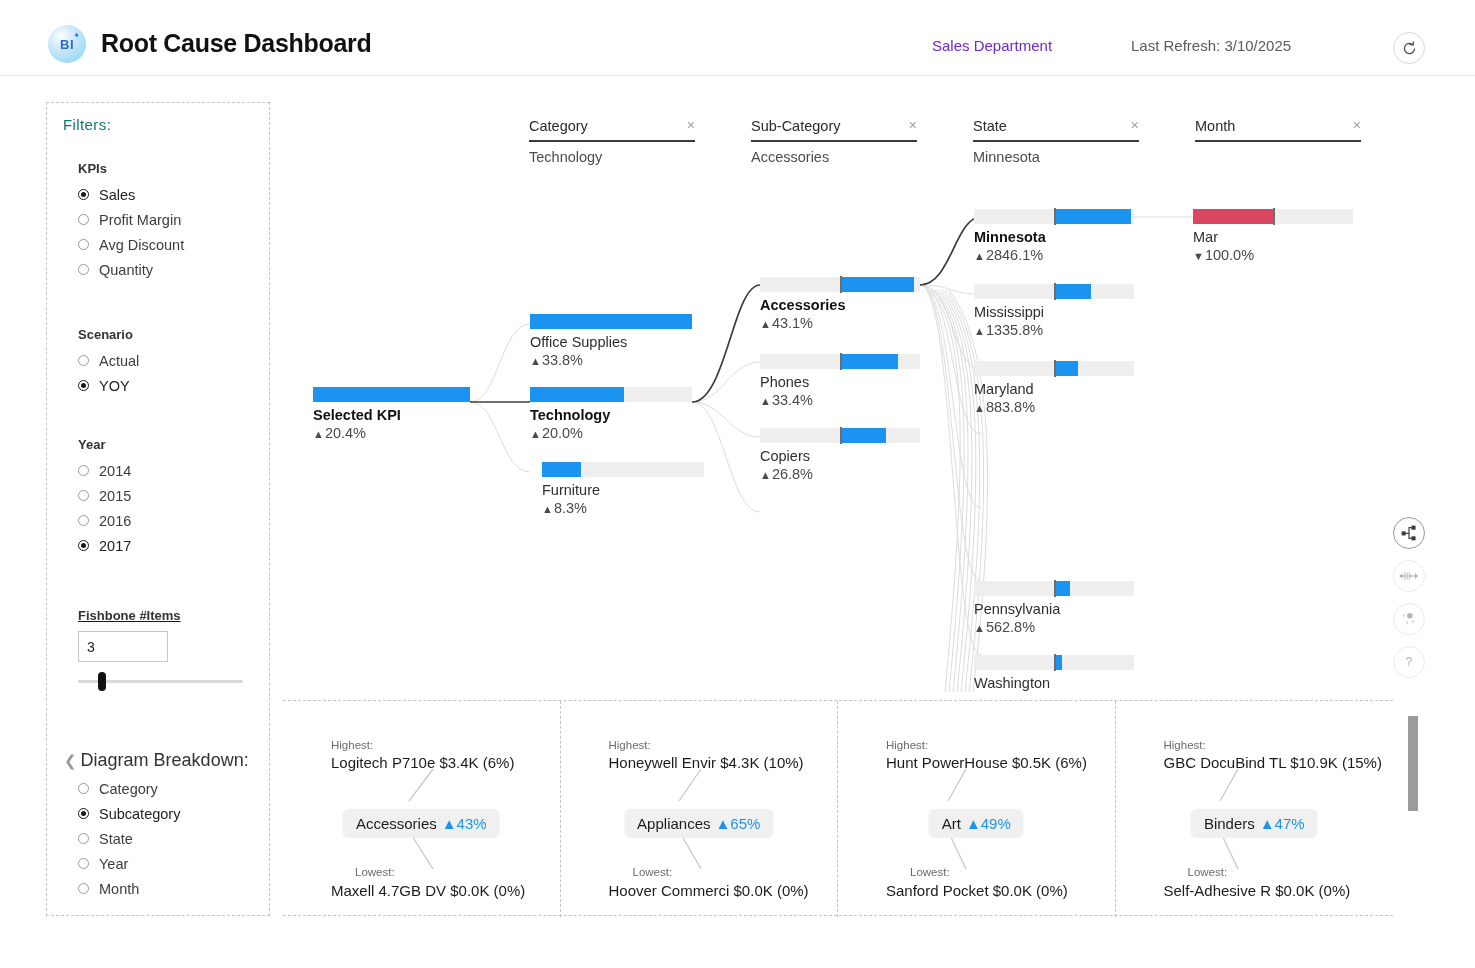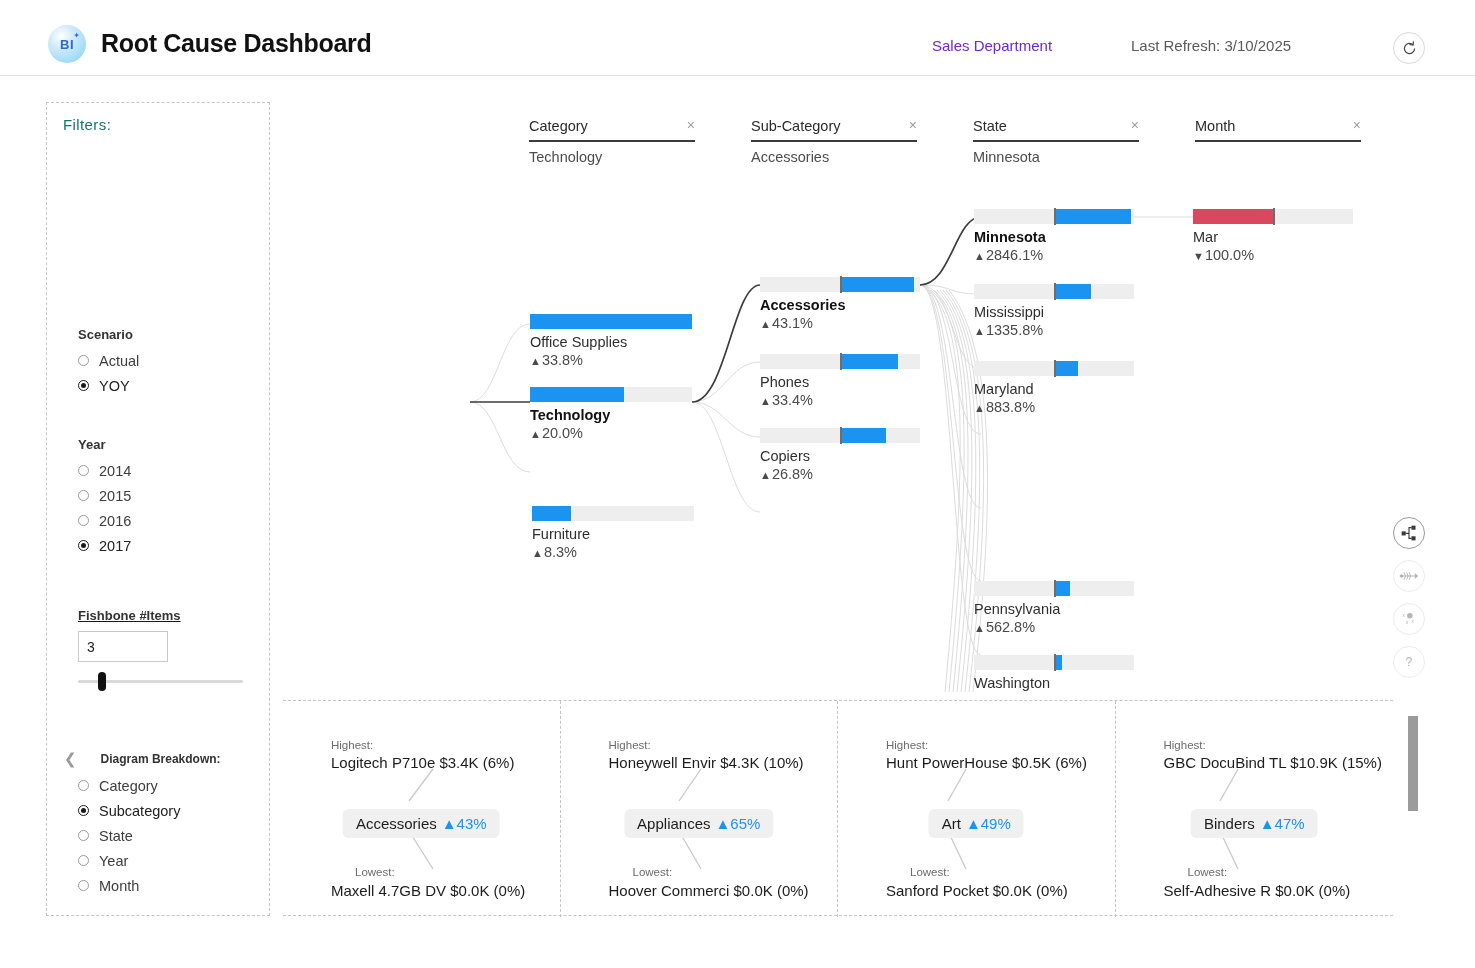--- a/index.html
+++ b/index.html
@@ -88,21 +88,21 @@
   }
   .slider-thumb {
     position:absolute; left:20px; top:-8px;
     width:8px; height:19px; border-radius:4px; background:#111;
     cursor:pointer;
   }
 
   .breakdown-wrap { position:absolute; left:31px; top:647px; }
   .breakdown-head { display:flex; align-items:center; margin-bottom:5px; }
   .chev-left { color:#9a9a9a; font-size:15px; margin-left:-14px; margin-right:4px; }
-  .breakdown-title { font-size:12px; font-weight:bold; color:#333;margin-left:20px; }
+  .breakdown-title { font-size:18px; font-weight:normal; color:#333; }
 
   
   .chip { position:absolute; top:118px; width:166px; }
   .chip-head { display:flex; justify-content:space-between; align-items:flex-start; }
   .chip-name { font-size:14.5px; color:#2b2b2b; }
   .chip-x { font-size:14px; color:#9d9d9d; cursor:pointer; line-height:1; }
   .chip-rule { height:2px; background:#3b3b3b; margin-top:6px; }
   .chip-val { font-size:14.5px; color:#4c4c4c; margin-top:7px; }
 
   
@@ -178,20 +178,39 @@
     <svg width="17" height="17" viewBox="0 0 20 20">
       <path d="M16 10a6 6 0 1 1-1.8-4.3" fill="none" stroke="#4a4a4a" stroke-width="1.5"></path>
       <polyline points="14.6,1.6 14.2,5.9 9.9,5.2" fill="none" stroke="#4a4a4a" stroke-width="1.5"></polyline>
     </svg>
   </div>
 </div>
 
 <div class="filters-panel">
   <div class="filters-title">Filters:</div>
 
+  <div class="fgroup" style="top:58px;">
+    <div class="fgroup-label">KPIs</div>
+    <div class="radio-row">
+      <span class="radio on"></span>
+      <span class="radio-label sel">Sales</span>
+    </div>
+    <div class="radio-row">
+      <span class="radio"></span>
+      <span class="radio-label">Profit Margin</span>
+    </div>
+    <div class="radio-row">
+      <span class="radio"></span>
+      <span class="radio-label">Avg Discount</span>
+    </div>
+    <div class="radio-row">
+      <span class="radio"></span>
+      <span class="radio-label">Quantity</span>
+    </div>
+  </div>
 
   <div class="fgroup" style="top:224px;">
     <div class="fgroup-label">Scenario</div>
     <div class="radio-row">
       <span class="radio"></span>
       <span class="radio-label">Actual</span>
     </div>
     <div class="radio-row">
       <span class="radio on"></span>
       <span class="radio-label sel">YOY</span>
@@ -317,36 +336,43 @@
       <path d="M851,45 C880,45 885,45 912,45"></path>
     </g>
 
     <g fill="none" stroke="#3c3c3c" stroke-width="1.7">
       <path d="M187,230 L247,230"></path>
       <path d="M409,230 C443,230 450,113 477,113"></path>
       <path d="M637,113 C668,113 672,45 698,45"></path>
     </g>
   </svg>
 
+  <div class="node" style="left:30px; top:215px; width:157px;">
+    <div class="bar">
+      <span class="fill" style="left:0; width:100%; background:#1b93f0;"></span>
+    </div>
+    <div class="node-label bold">Selected KPI</div>
+    <div class="node-delta tri-up">20.4%</div>
+  </div>
 
   <div class="node" style="left:247px; top:142px; width:162px;">
     <div class="bar">
       <span class="fill" style="left:0; width:100%; background:#1b93f0;"></span>
     </div>
     <div class="node-label">Office Supplies</div>
     <div class="node-delta tri-up">33.8%</div>
   </div>
   <div class="node" style="left:247px; top:215px; width:162px;">
     <div class="bar">
       <span class="fill" style="left:0; width:58%; background:#1b93f0;"></span>
     </div>
     <div class="node-label bold">Technology</div>
     <div class="node-delta tri-up">20.0%</div>
   </div>
-  <div class="node" style="left:249px; top:290px; width:162px;margin-top:44px;">
+  <div class="node" style="left:259px; top:290px; width:162px;">
     <div class="bar">
       <span class="fill" style="left:0; width:24%; background:#1b93f0;"></span>
     </div>
     <div class="node-label">Furniture</div>
     <div class="node-delta tri-up">8.3%</div>
   </div>
 
   <div class="node" style="left:477px; top:105px; width:160px;">
     <div class="bar">
       <span class="fill" style="left:50%; width:46%; background:#1b93f0;"></span>

